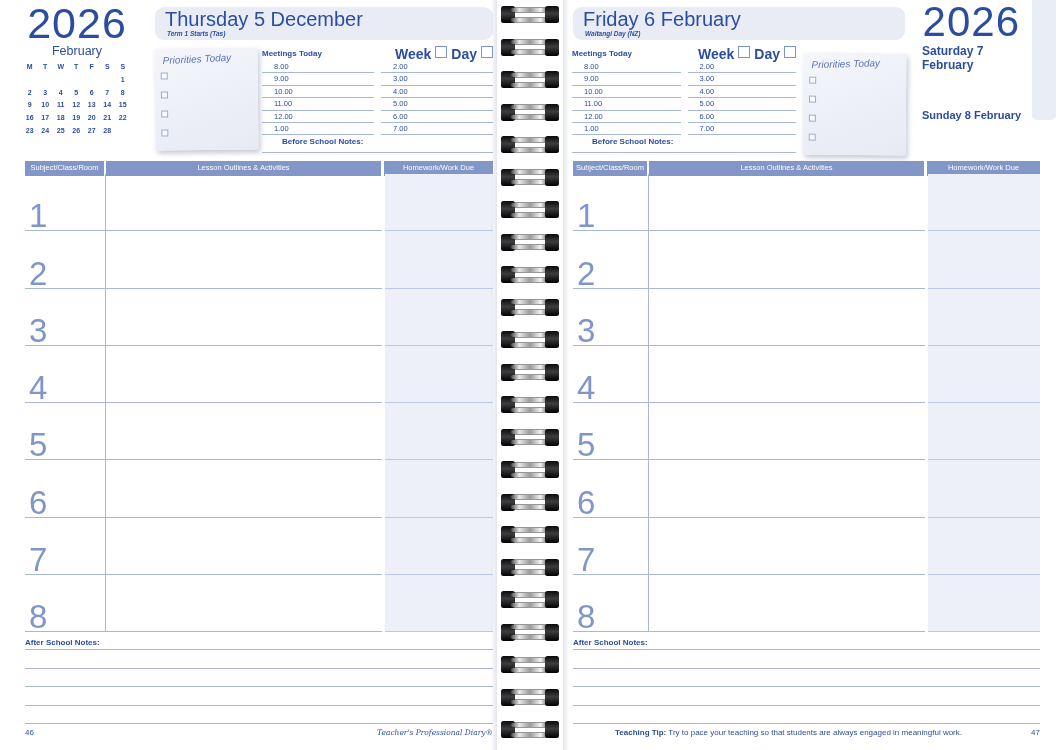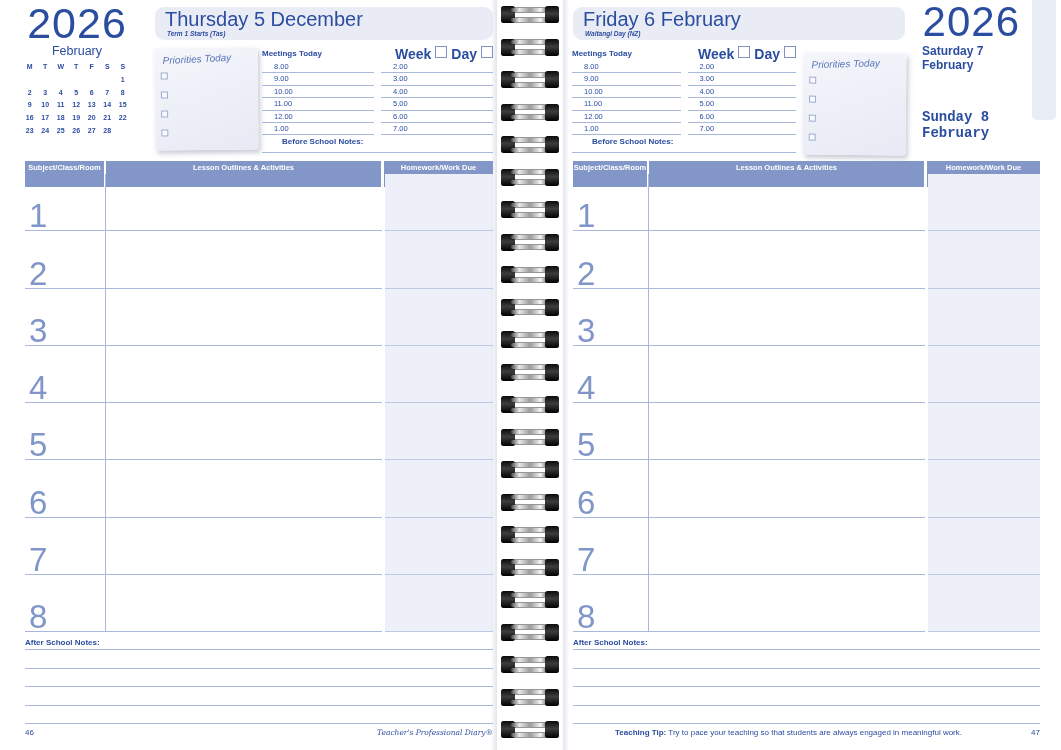--- a/index.html
+++ b/index.html
@@ -31,21 +31,21 @@
 
   
   .day-pill{ position:absolute; background:var(--panel); border-radius:9px; height:33px; padding:2px 0 0 10px; }
   .day-title{ font-size:20px; color:var(--blue); line-height:21px; }
   .day-sub{ font-size:6.5px; font-style:italic; font-weight:700; color:var(--blue); padding-left:2px; }
 
   
   .weekend{ position:absolute; left:357px; top:0; width:102px; height:135px; }
   .w-year{ position:absolute; right:2px; top:0; font-size:42px; line-height:43px; color:var(--blue); letter-spacing:1px; }
   .w-sat{ position:absolute; left:2px; top:44px; font-size:12px; font-weight:700; color:var(--blue); }
-  .w-sun{ position:absolute; left:2px; top:109px; font-size:14px; font-weight:700; color:var(--blue);font-family:Liberation Mono, monospace; }
+  .w-sun{ position:absolute; left:2px; top:109px; font-size:11px; font-weight:700; color:var(--blue); }
   .edge-strip{ position:absolute; left:469px; top:0; width:24px; height:120px; background:#e9edf6; border-radius:0 0 5px 5px; }
 
   
   .sticky{ position:absolute; width:103px; height:102px; border-radius:2px;
     background:linear-gradient(160deg,#f4f6fb,#e7eaf4);
     box-shadow:2px 3px 5px rgba(90,100,130,.35); }
   .sticky.tilt-l{ transform:rotate(-.6deg); }
   .sticky.tilt-r{ transform:rotate(.5deg); }
   .sticky-title{ font-style:italic; font-size:10px; color:#5c76ba; padding:5px 0 0 8px; transform:rotate(-2deg); }
   .sticky-boxes{ display:flex; flex-direction:column; gap:12px; padding:8px 0 0 6px; }
@@ -59,21 +59,21 @@
   .cb{ width:12px; height:12px; border:1px solid #7e92c5; background:#fff; display:inline-block; transform:translateY(-2px); }
   .timegrid{ display:grid; grid-template-columns:1fr 1fr; column-gap:7px; margin-top:1px; }
   .timeslot{ height:12.4px; border-bottom:1px solid var(--line); font-size:7.5px; color:var(--blue); line-height:12px; padding-left:12px; }
 
   .before-notes{ position:absolute; height:16px; border-bottom:1px solid var(--line);
     font-size:8px; font-weight:700; color:var(--blue);padding-left:20px; }
 
   
   .ptable{ position:absolute; top:161px; }
   .thead{ display:flex; height:13px; }
-  .th{ background:var(--thbg); color:#fff; font-size:7.5px; font-weight:700; text-align:center; line-height:13px; height:26px; }
+  .th{ background:var(--thbg); color:#fff; font-size:7.5px; font-weight:400; text-align:center; line-height:13px; height:15px; }
   .th-subject{ border-right:2px solid #fff; }
   .page-left .th-subject, .page-left .cell-subject{ width:81px; }
   .page-right .th-subject, .page-right .cell-subject{ width:76px; }
   .th-lesson{ width:275px; margin-right:3px; }
   .th-hw{ flex:1; }
   .trow{ display:flex; height:57.25px; }
   .cell-subject{ position:relative; border-right:1px solid var(--line); border-bottom:1px solid var(--line); }
   .pnumber{ position:absolute; left:4px; bottom:0; font-size:33px; line-height:29px; color:var(--pnum); }
   .cell-lesson{ width:276px; border-bottom:1px solid var(--line); margin-right:3px; }
   .cell-hw{ flex:1; background:var(--hwbg); border-bottom:1px solid #bcc8e4; }

